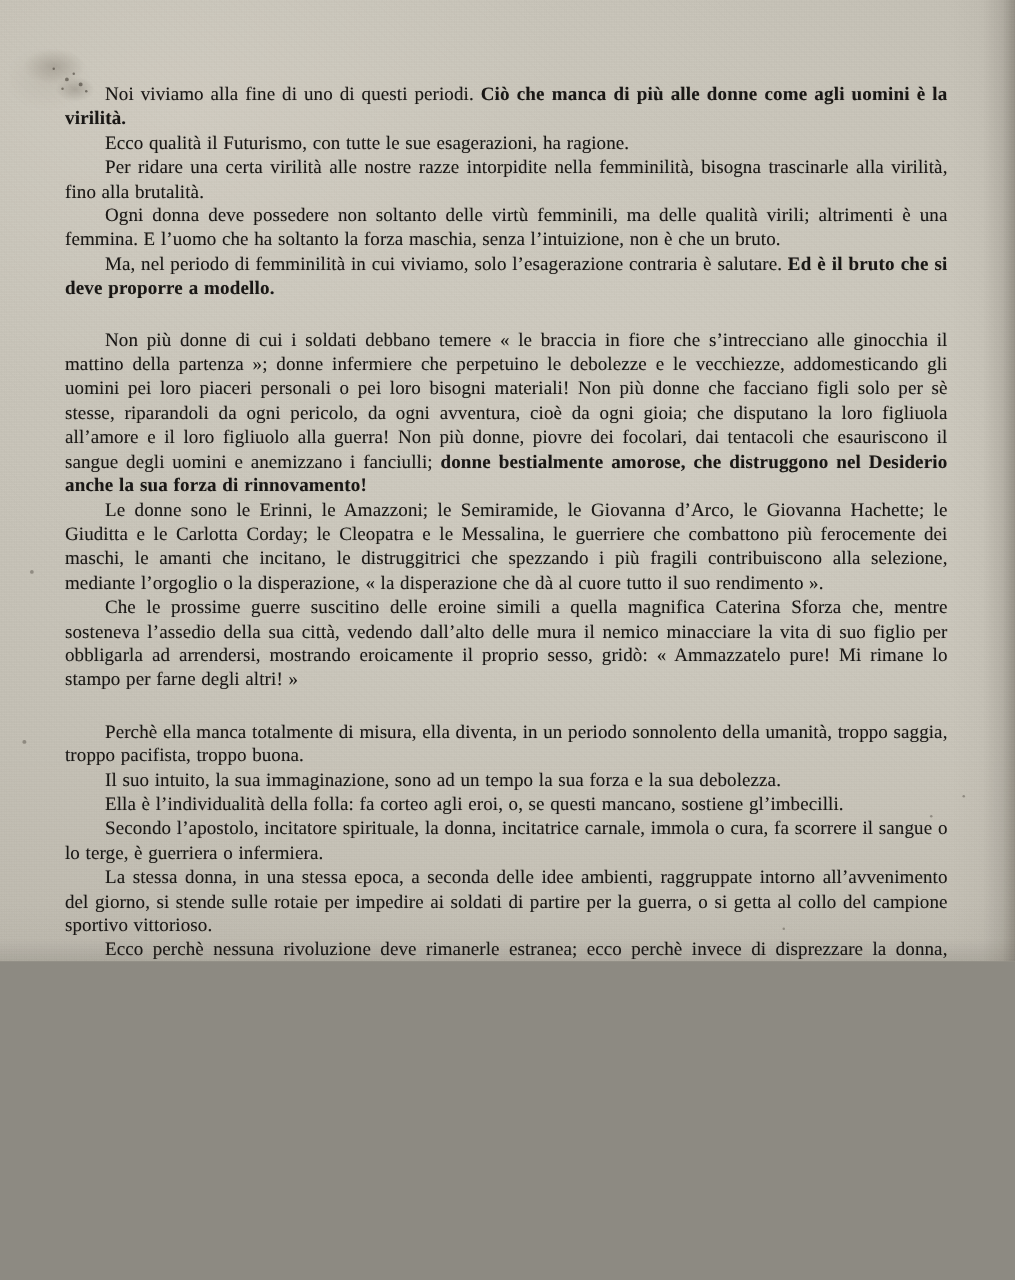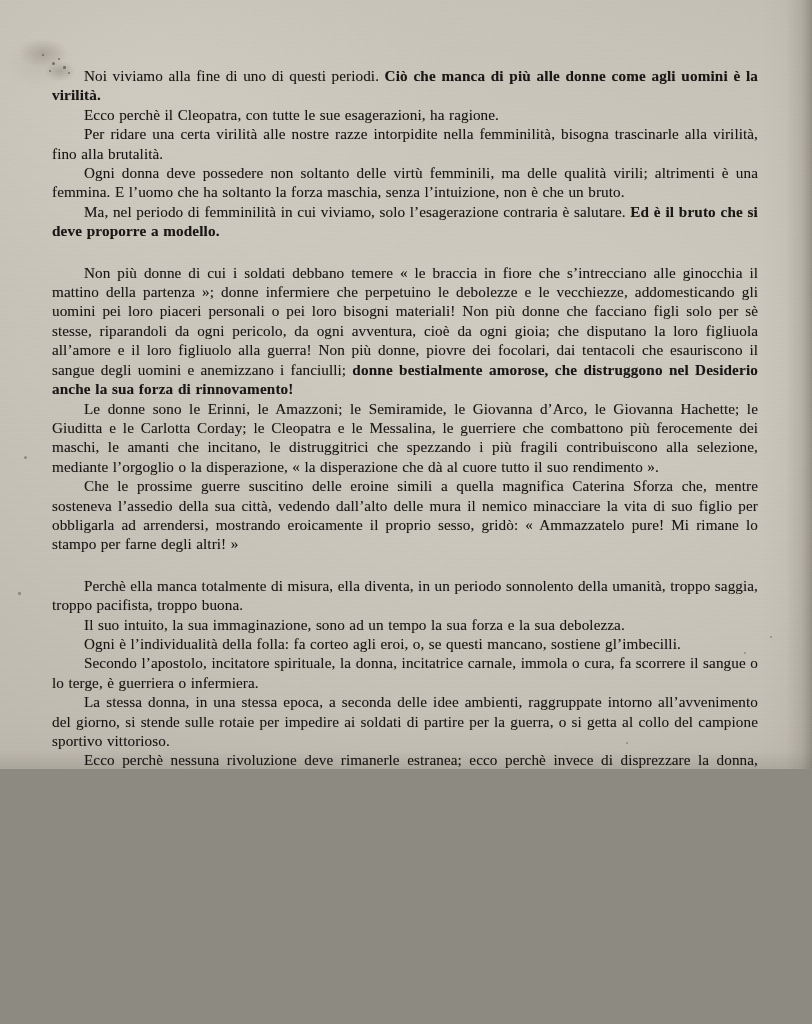--- a/index.html
+++ b/index.html
@@ -118,33 +118,33 @@
   <span class="speck" style="left:30px; top:820px; width:2px; height:2px;"></span>
   <span class="speck" style="left:626px; top:742px; width:2px; height:2px;"></span>
   <span class="speck" style="left:556px; top:936px; width:2px; height:2px;"></span>
   <span class="speck" style="left:770px; top:636px; width:2px; height:2px;"></span>
   <span class="speck" style="left:744px; top:652px; width:2px; height:2px;"></span>
   <span class="speck" style="left:618px; top:856px; width:2px; height:2px;"></span>
 
   <div id="textblock">
       <div class="para-group">
         <p class="para"><span>Noi viviamo alla fine di uno di questi periodi. </span><b>Ciò che manca di più alle donne come agli uomini è la virilità.</b></p>
-        <p class="para"><span>Ecco perchè il Cleopatra, con tutte le sue esagerazioni, ha ragione.</span></p>
+        <p class="para"><span>Ecco qualità il Futurismo, con tutte le sue esagerazioni, ha ragione.</span></p>
         <p class="para"><span>Per ridare una certa virilità alle nostre razze intorpidite nella femminilità, bisogna trascinarle alla virilità, fino alla brutalità.</span></p>
         <p class="para"><span>Ogni donna deve possedere non soltanto delle virtù femminili, ma delle qualità virili; altrimenti è una femmina. E l’uomo che ha soltanto la forza maschia, senza l’intuizione, non è che un bruto.</span></p>
         <p class="para"><span>Ma, nel periodo di femminilità in cui viviamo, solo l’esagerazione contraria è salutare. </span><b>Ed è il bruto che si deve proporre a modello.</b></p>
       </div>
       <div class="para-group">
         <p class="para"><span>Non più donne di cui i soldati debbano temere « le braccia in fiore che s’intrecciano alle ginocchia il mattino della partenza »; donne infermiere che perpetuino le debolezze e le vecchiezze, addomesticando gli uomini pei loro piaceri personali o pei loro bisogni materiali! Non più donne che facciano figli solo per sè stesse, riparandoli da ogni pericolo, da ogni avventura, cioè da ogni gioia; che disputano la loro figliuola all’amore e il loro figliuolo alla guerra! Non più donne, piovre dei focolari, dai tentacoli che esauriscono il sangue degli uomini e anemizzano i fanciulli; </span><b>donne bestialmente amorose, che distruggono nel Desiderio anche la sua forza di rinnovamento!</b></p>
         <p class="para"><span>Le donne sono le Erinni, le Amazzoni; le Semiramide, le Giovanna d’Arco, le Giovanna Hachette; le Giuditta e le Carlotta Corday; le Cleopatra e le Messalina, le guerriere che combattono più ferocemente dei maschi, le amanti che incitano, le distruggitrici che spezzando i più fragili contribuiscono alla selezione, mediante l’orgoglio o la disperazione, « la disperazione che dà al cuore tutto il suo rendimento ».</span></p>
         <p class="para"><span>Che le prossime guerre suscitino delle eroine simili a quella magnifica Caterina Sforza che, mentre sosteneva l’assedio della sua città, vedendo dall’alto delle mura il nemico minacciare la vita di suo figlio per obbligarla ad arrendersi, mostrando eroicamente il proprio sesso, gridò: « Ammazzatelo pure! Mi rimane lo stampo per farne degli altri! »</span></p>
       </div>
       <div class="para-group">
         <p class="para"><span>Perchè ella manca totalmente di misura, ella diventa, in un periodo sonnolento della umanità, troppo saggia, troppo pacifista, troppo buona.</span></p>
         <p class="para"><span>Il suo intuito, la sua immaginazione, sono ad un tempo la sua forza e la sua debolezza.</span></p>
-        <p class="para"><span>Ogni è l’individualità della folla: fa corteo agli eroi, o, se questi mancano, sostiene gl’imbecilli.</span></p>
+        <p class="para"><span>Ella è l’individualità della folla: fa corteo agli eroi, o, se questi mancano, sostiene gl’imbecilli.</span></p>
         <p class="para"><span>Secondo l’apostolo, incitatore spirituale, la donna, incitatrice carnale, immola o cura, fa scorrere il sangue o lo terge, è guerriera o infermiera.</span></p>
         <p class="para"><span>La stessa donna, in una stessa epoca, a seconda delle idee ambienti, raggruppate intorno all’avvenimento del giorno, si stende sulle rotaie per impedire ai soldati di partire per la guerra, o si getta al collo del campione sportivo vittorioso.</span></p>
         <p class="para"><span>Ecco perchè nessuna rivoluzione deve rimanerle estranea; ecco perchè invece di disprezzare la donna, bisogna rivolgersi a lei.</span></p>
       </div>
     </div>
 
 </div>
 
 </body></html>

